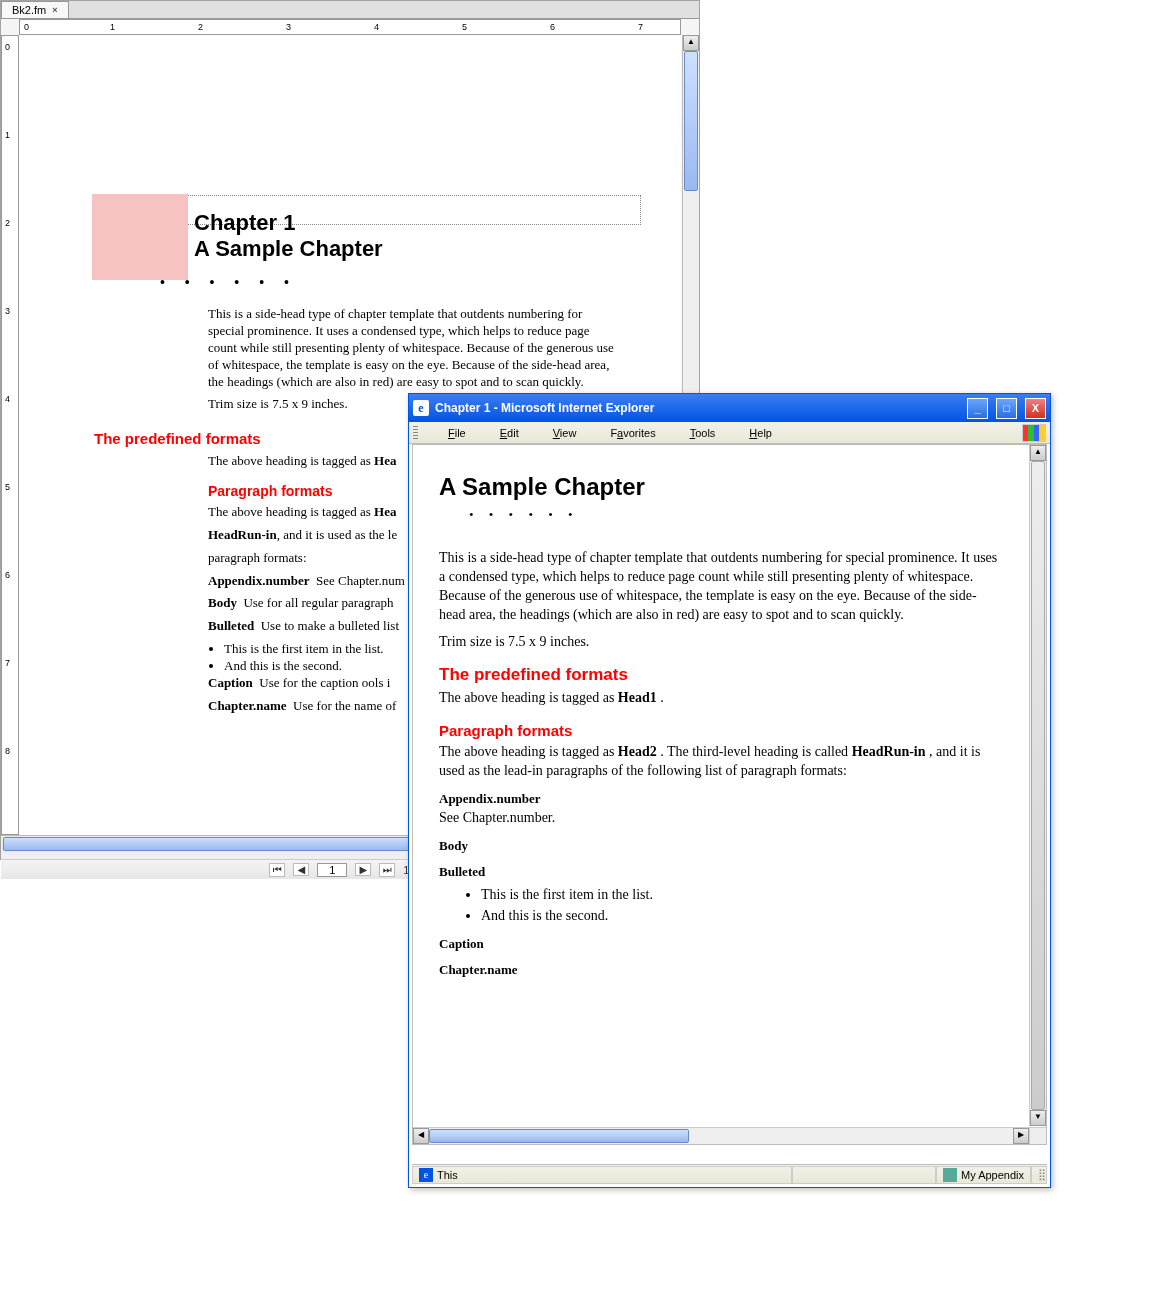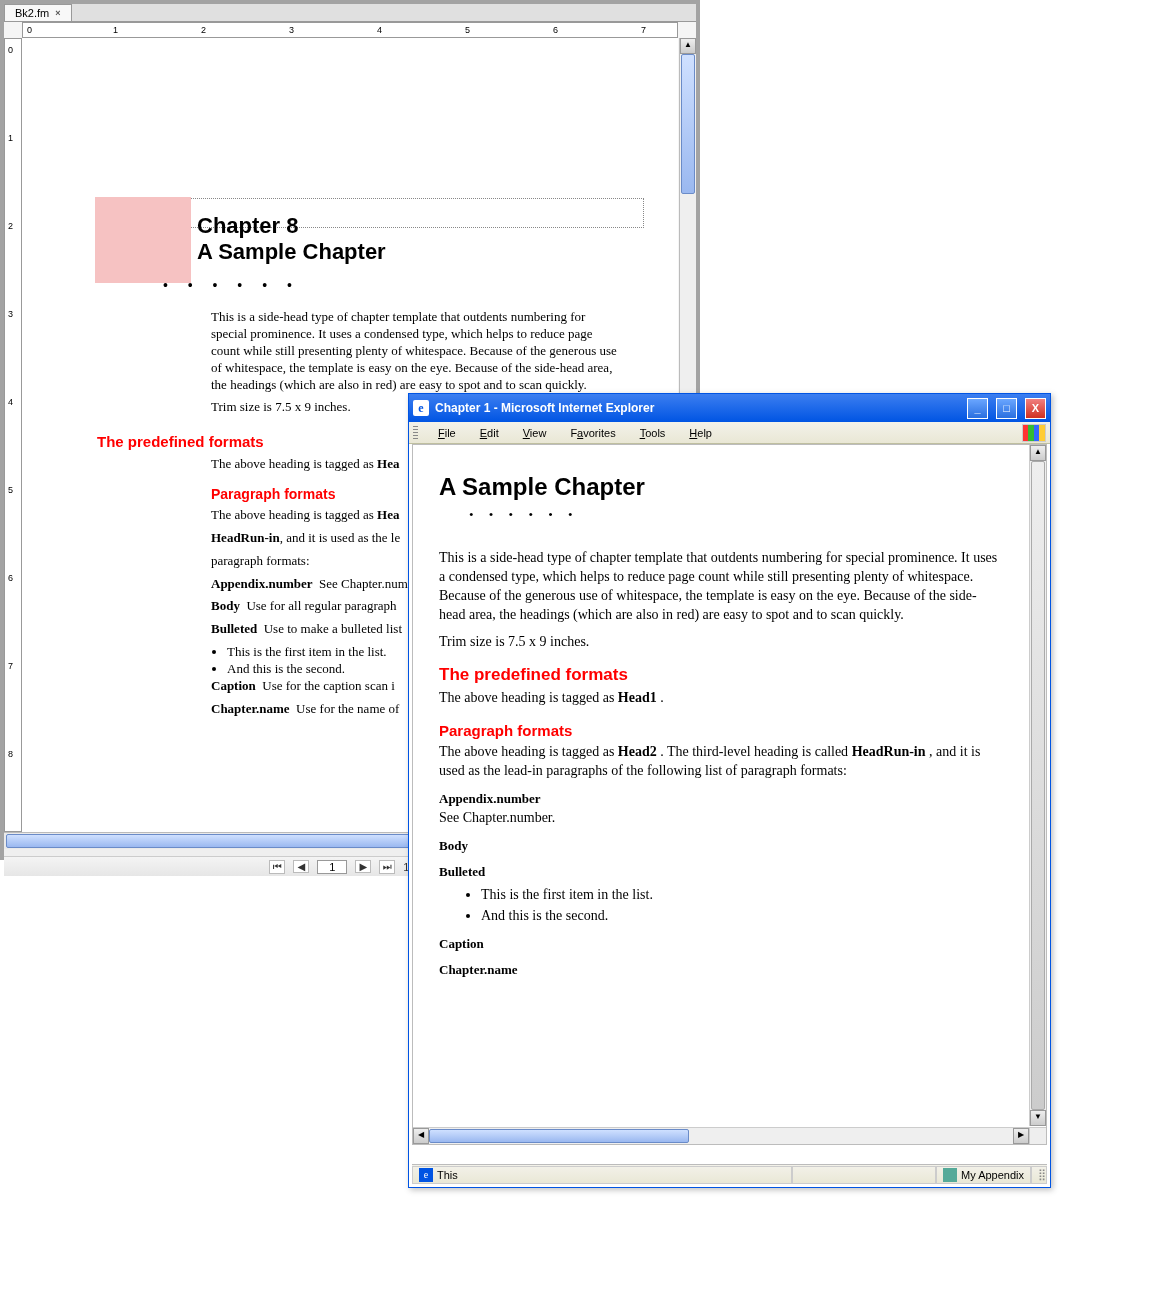--- a/index.html
+++ b/index.html
@@ -12,21 +12,21 @@
   position: relative;
 }
 
 
 .fm-window {
   position: absolute;
   top: 0; left: 0;
   width: 700px;
   height: 860px;
   background: #f5f5f5;
-  border: 4px solid #a3a3a3;
+  border: 1px solid #a3a3a3;
 }
 .fm-tabrow {
   height: 18px;
   background: #e0e0e0;
   border-bottom: 1px solid #999;
   display: flex;
 }
 .fm-tab {
   background: #f8f8f8;
   border: 1px solid #999;
@@ -162,21 +162,21 @@
 }
 .ie-btn.close { background: linear-gradient(#f08080,#d03020); }
 
 .ie-menu {
   height: 22px;
   background: linear-gradient(#f3f2ea,#e9e7d5);
   border-bottom: 1px solid #bfbfa0;
   display:flex; align-items:center;
   padding: 0 4px;
   font-size: 11px;
-  gap: 8px;
+  gap: 18px;
 }
 .ie-menu .dotgrip { width:5px; height:14px; background: repeating-linear-gradient(#888 0 1px, transparent 1px 3px); margin-right:4px; }
 .ie-menu .item { padding: 2px 8px; }
 .ie-menu .item u { text-decoration: underline; }
 .ie-menu .flag { margin-left:auto; width:24px; height:18px; border:1px solid #ccc;
   background: linear-gradient(90deg,#f33 0 25%,#3b3 25% 50%,#36f 50% 75%,#fc3 75% 100%); }
 
 .ie-viewport {
   position:absolute;
   top: 50px; left: 3px; right: 3px; bottom: 42px;
@@ -255,40 +255,40 @@
     <span class="num" style="top:446px">5</span>
     <span class="num" style="top:534px">6</span>
     <span class="num" style="top:622px">7</span>
     <span class="num" style="top:710px">8</span>
   </div>
 
   <div class="fm-viewport">
     <div class="fm-page">
       <div class="fm-pinkblock"></div>
       <div class="fm-midline"></div>
-      <div class="fm-ch-num">Chapter 8</div>
+      <div class="fm-ch-num">Chapter 1</div>
       <div class="fm-ch-title">A Sample Chapter</div>
       <div class="fm-dots-row">• • • • • •</div>
       <div class="fm-bodycol">
         <p>This is a side-head type of chapter template that outdents numbering for special prominence. It uses a condensed type, which helps to reduce page count while still presenting plenty of whitespace. Because of the generous use of whitespace, the template is easy on the eye. Because of the side-head area, the headings (which are also in red) are easy to spot and to scan quickly.</p>
         <p>Trim size is 7.5 x 9 inches.</p>
         <div class="fm-h1">The predefined formats</div>
         <p><span>The above heading is tagged as </span><span class="fm-run">Hea</span></p>
         <div class="fm-h2">Paragraph formats</div>
         <p><span>The above heading is tagged as </span><span class="fm-run">Hea</span></p>
         <p><span class="fm-run">HeadRun-in</span><span>, and it is used as the le</span></p>
         <p>paragraph formats:</p>
         <p><span class="fm-run">Appendix.number</span>&nbsp;&nbsp;<span>See Chapter.num</span></p>
         <p><span class="fm-run">Body</span>&nbsp;&nbsp;<span>Use for all regular paragraph</span></p>
         <p><span class="fm-run">Bulleted</span>&nbsp;&nbsp;<span>Use to make a bulleted list</span></p>
         <ul>
           <li>This is the first item in the list.</li>
           <li>And this is the second.</li>
         </ul>
-        <p><span class="fm-run">Caption</span>&nbsp;&nbsp;<span>Use for the caption scan i</span></p>
+        <p><span class="fm-run">Caption</span>&nbsp;&nbsp;<span>Use for the caption ools i</span></p>
         <p><span class="fm-run">Chapter.name</span>&nbsp;&nbsp;<span>Use for the name of</span></p>
       </div>
     </div>
   </div>
 
   <div class="fm-scroll-v">
     <div class="btn up">▲</div>
     <div class="thumb"></div>
     <div class="btn dn">▼</div>
   </div>

